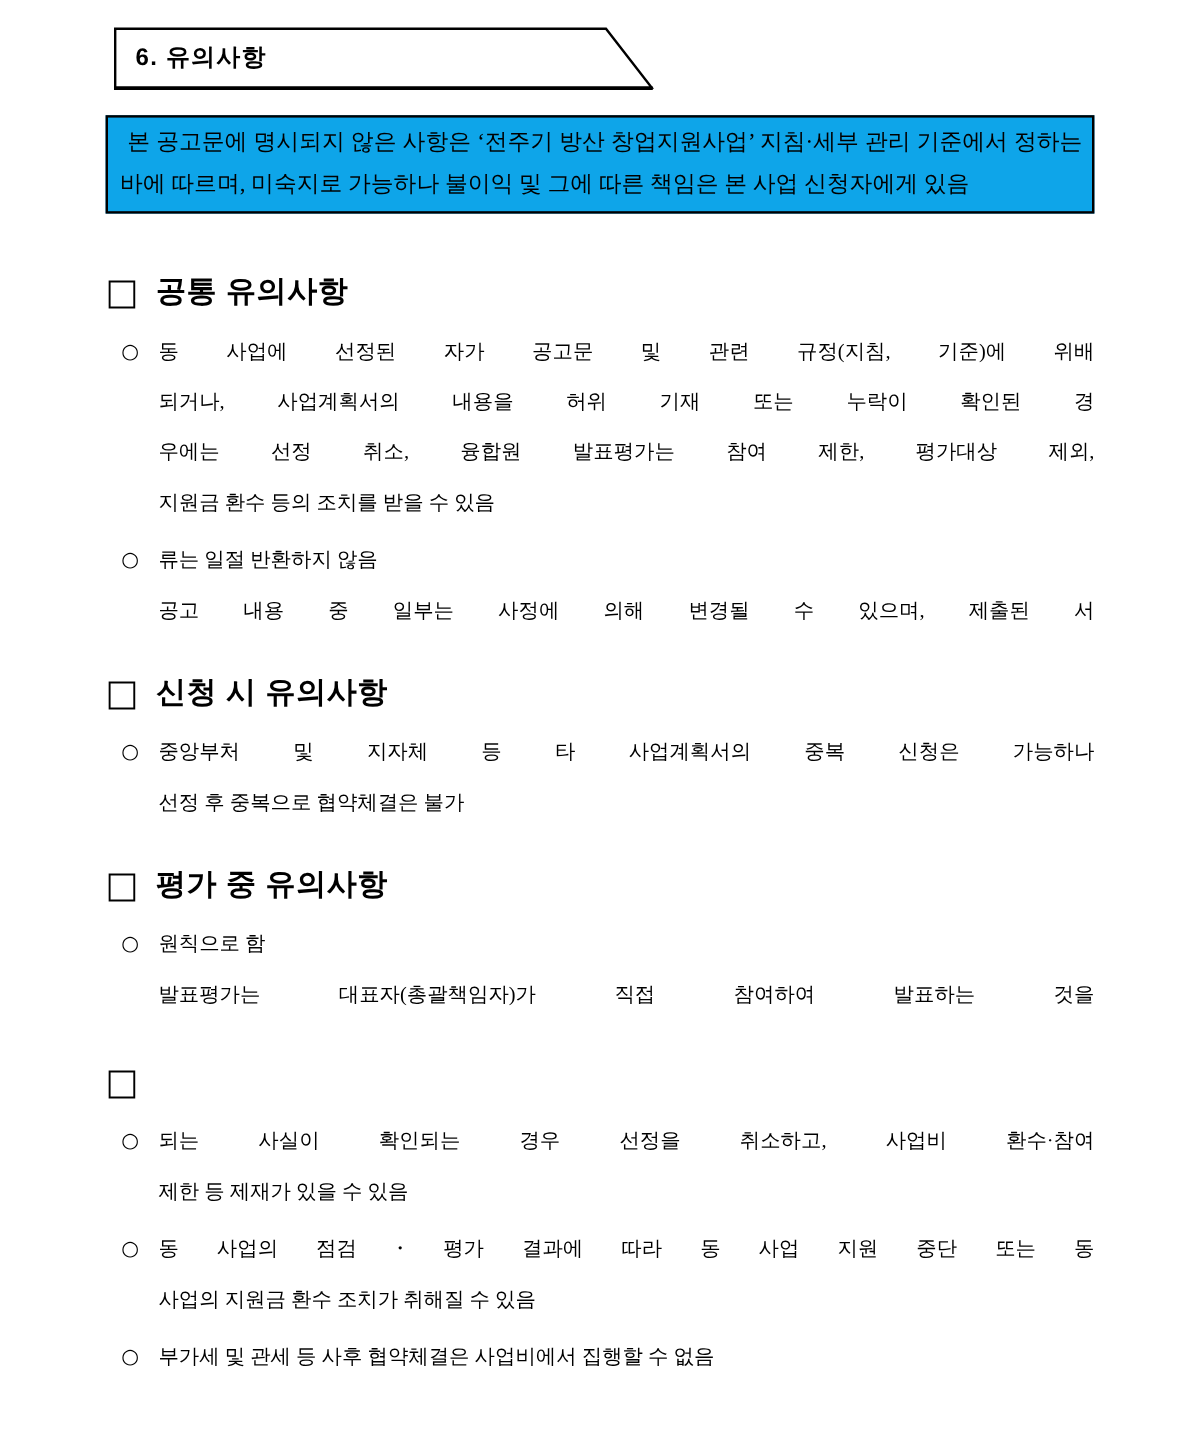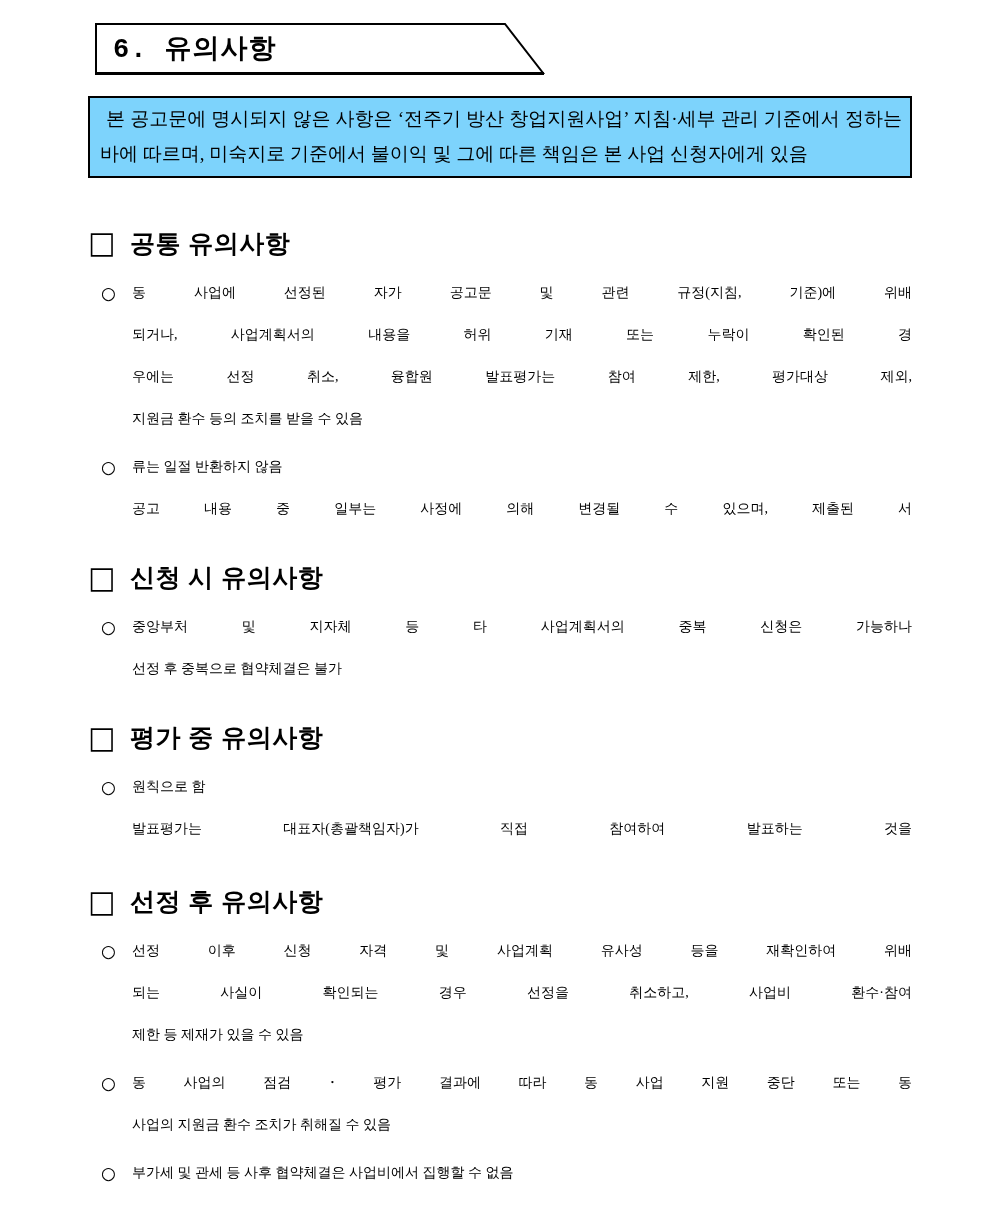--- a/index.html
+++ b/index.html
@@ -26,23 +26,23 @@
     position: relative;
     width: 452px;
     height: 54px;
     margin-left: 7px;
   }
   .banner svg { position: absolute; left: 0; top: 0; }
   .banner-text {
     position: absolute;
     left: 18px; top: 0; height: 51px;
     display: flex; align-items: center;
-    font-family: Liberation Mono, monospace;
+    font-family: Liberation Sans, sans-serif;
     font-weight: bold;
-    font-size: 27px;
+    font-size: 20px;
     letter-spacing: 1px;
   }
 
   
   .notice {
     margin-top: 20px;
     border: 2px solid #000000;
     padding: 3px 8px 5px 10px;
     font-size: 19px;
     line-height: 35px;
@@ -78,43 +78,43 @@
   .bullet { display: flex; padding-left: 13px; margin-bottom: 6px; }
   .circ {
     flex: none;
     width: 31px;
     font-family: "DejaVu Sans", sans-serif;
     font-size: 17px;
     line-height: 42px;
   }
   .blines { flex: 1; min-width: 0; }
   .bline {
-    font-size: 14px;
+    font-size: 17px;
     line-height: 42px;
     text-align: justify;
     text-align-last: justify;
   }
   .bline.last { text-align-last: left; }
 </style>
 </head>
 <body>
 
 <div class="page">
 
   <div class="banner">
     <svg width="452" height="54" viewBox="0 0 452 54" aria-hidden="true">
       <polygon points="1,2 410,2 448,51 1,51" fill="#ffffff" stroke="#000000" stroke-width="2"></polygon>
       <line x1="0" y1="51.5" x2="449" y2="51.5" stroke="#000000" stroke-width="3"></line>
     </svg>
     <span class="banner-text">6. 유의사항</span>
   </div>
 
-  <div class="notice" id="notice-box" style="background: #7dd3fc; border-color: rgb(0, 0, 0);">
+  <div class="notice" id="notice-box" style="background: #0ea5e9; border-color: rgb(0, 0, 0);">
       <div class="nline first">본 공고문에 명시되지 않은 사항은 ‘전주기 방산 창업지원사업’ 지침·세부 관리 기준에서 정하는</div>
-      <div class="nline last">바에 따르며, 미숙지로 기준에서 불이익 및 그에 따른 책임은 본 사업 신청자에게 있음</div>
+      <div class="nline last">바에 따르며, 미숙지로 가능하나 불이익 및 그에 따른 책임은 본 사업 신청자에게 있음</div>
     </div>
 
   <div id="sections">
       <section>
         <h2 class="heading">
           <span class="sq">□</span>
           <span>공통 유의사항</span>
         </h2>
         <div class="bullet">
           <span class="circ">○</span>
@@ -155,26 +155,24 @@
           <span class="circ">○</span>
           <div class="blines">
             <div class="bline last">원칙으로 함</div>
             <div class="bline">발표평가는 대표자(총괄책임자)가 직접 참여하여 발표하는 것을</div>
           </div>
         </div>
       </section>
       <section>
         <h2 class="heading">
           <span class="sq">□</span>
-          <span>선정 후 유의사항</span>
         </h2>
         <div class="bullet">
           <span class="circ">○</span>
           <div class="blines">
-            <div class="bline">선정 이후 신청 자격 및 사업계획 유사성 등을 재확인하여 위배</div>
             <div class="bline">되는 사실이 확인되는 경우 선정을 취소하고, 사업비 환수·참여</div>
             <div class="bline last">제한 등 제재가 있을 수 있음</div>
           </div>
         </div>
         <div class="bullet">
           <span class="circ">○</span>
           <div class="blines">
             <div class="bline">동 사업의 점검・평가 결과에 따라 동 사업 지원 중단 또는 동</div>
             <div class="bline last">사업의 지원금 환수 조치가 취해질 수 있음</div>
           </div>

